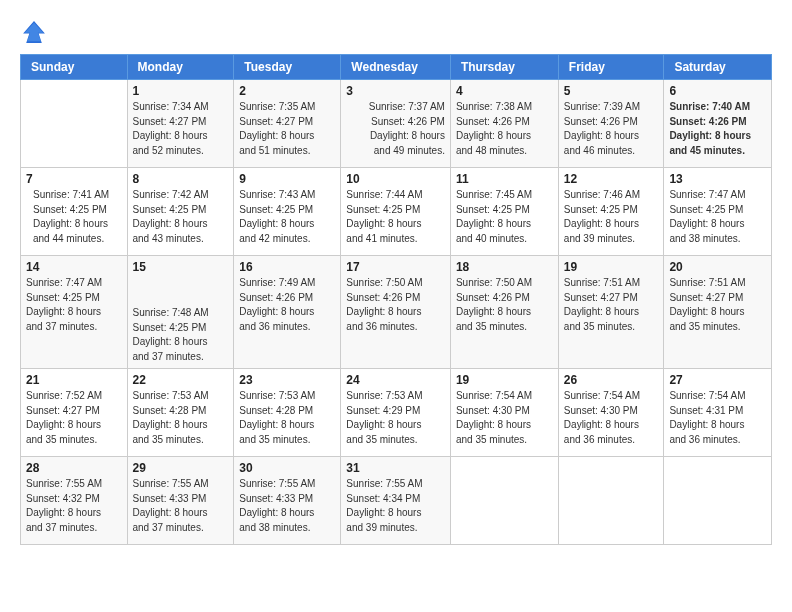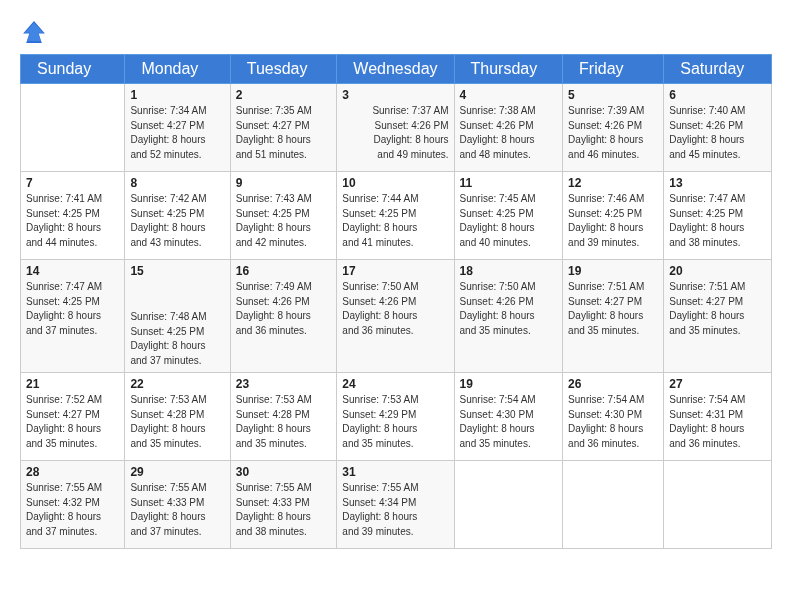--- a/index.html
+++ b/index.html
@@ -51,24 +51,24 @@
       color: #444;
     }
     .calendar {
       width: 100%;
       border-collapse: collapse;
       font-size: 10.5px;
     }
     .calendar thead tr th {
       background: #3a7bd5;
       color: #fff;
-      padding: 5px 16px;
+      padding: 5px 10px;
       text-align: left;
-      font-size: 16px;
-      font-weight: normal;
+      font-size: 12px;
+      font-weight: bold;
       border: 1px solid #5a9ae0;
     }
     .calendar tbody tr td {
       border: 1px solid #ccc;
       vertical-align: top;
       padding: 4px 5px;
       width: 113px;
       height: 88px;
       background: #fff;
     }
@@ -157,30 +157,30 @@
           </td>
           <td>
             <span class="day-number">5</span>
             <div class="day-info" style="white-space: pre-line;">Sunrise: 7:39 AM
 Sunset: 4:26 PM
 Daylight: 8 hours
 and 46 minutes.</div>
           </td>
           <td>
             <span class="day-number">6</span>
-            <div class="day-info" style="white-space: pre-line;">Sunrise: 7:40 AM
+            <div class="day-info" style="white-space: pre-line; font-weight: bold;">Sunrise: 7:40 AM
 Sunset: 4:26 PM
 Daylight: 8 hours
 and 45 minutes.</div>
           </td>
         </tr>
         <tr>
           <td>
             <span class="day-number">7</span>
-            <div class="day-info" style="white-space: pre-line;">Sunrise: 7:41 AM
+            <div class="day-info" style="white-space: pre-line; margin-left: 7px;">Sunrise: 7:41 AM
 Sunset: 4:25 PM
 Daylight: 8 hours
 and 44 minutes.</div>
           </td>
           <td>
             <span class="day-number">8</span>
             <div class="day-info" style="white-space: pre-line;">Sunrise: 7:42 AM
 Sunset: 4:25 PM
 Daylight: 8 hours
 and 43 minutes.</div>

